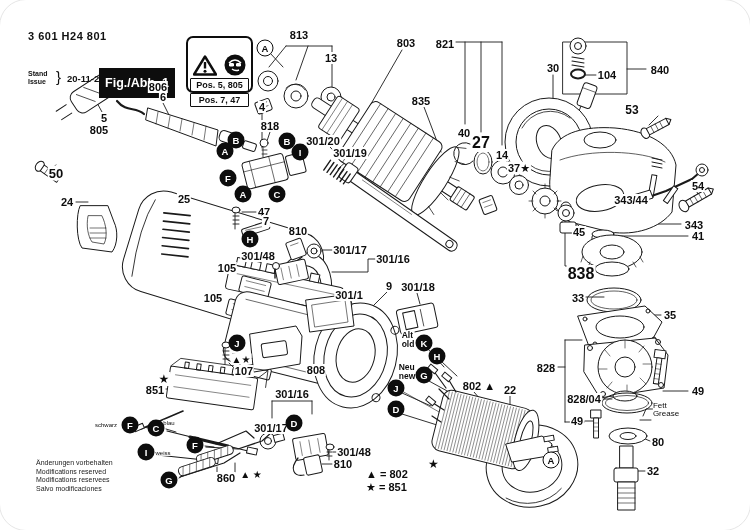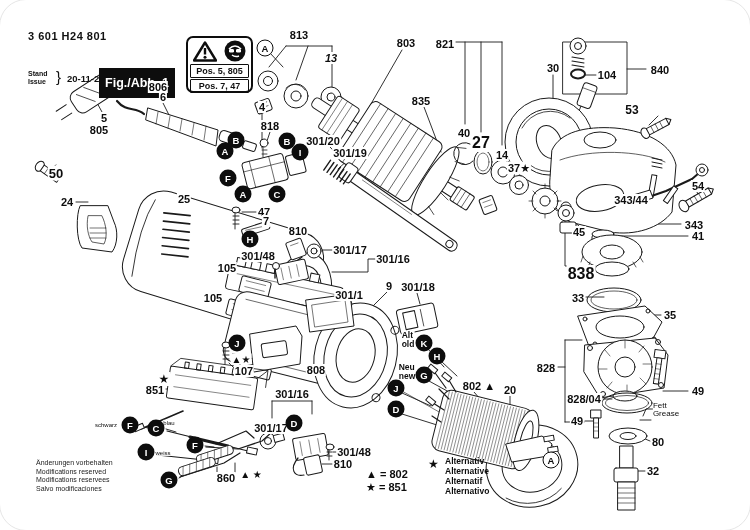--- a/index.html
+++ b/index.html
@@ -6,21 +6,21 @@
   .canvas{position:relative;width:750px;height:530px;background:#fff;overflow:hidden;
           font-family:"Liberation Sans","DejaVu Sans",sans-serif;outline:1px solid #e6e6e6;border-radius:26px;}
   svg.drawing{position:absolute;left:0;top:0;}
   .hdr-pn{position:absolute;left:28px;top:30px;font-size:11px;font-weight:bold;letter-spacing:.5px;color:#111;}
   .stand{position:absolute;left:28px;top:70px;font-size:7px;line-height:7.5px;color:#111;font-weight:bold;}
   .brace{position:absolute;left:56px;top:68px;font-size:15px;color:#111;}
   .stand-date{position:absolute;left:67px;top:73px;font-size:9.5px;font-weight:bold;color:#111;}
   .figbox{position:absolute;left:99px;top:68px;width:76px;height:30px;background:#0d0d0d;color:#fff;
           font-size:12.5px;font-weight:bold;display:flex;align-items:center;justify-content:center;}
   .warnbox{position:absolute;left:186px;top:36px;width:67px;height:57px;border:2px solid #0d0d0d;border-radius:7px;
-           box-sizing:border-box;background:#fff;padding:1px 2px;}
+           box-sizing:border-box;background:#fff;padding:15px 2px;}
   .warn-icons{display:flex;justify-content:space-around;align-items:center;height:24px;}
   .warn-row{border:1.5px solid #0d0d0d;font-size:9px;font-weight:bold;text-align:center;line-height:12px;height:12px;
             color:#111;margin-top:1px;border-radius:1px;}
   .plabel{position:absolute;transform:translate(-50%,-50%);font-weight:bold;color:#0d0d0d;background:#fff;
           padding:0 1px;white-space:nowrap;z-index:5;}
   .note{position:absolute;transform:translate(-50%,-50%);color:#0d0d0d;background:#fff;white-space:nowrap;
         text-align:left;z-index:5;line-height:1.05;}
   .co-b{position:absolute;transform:translate(-50%,-50%);width:17px;height:17px;border-radius:50%;background:#0d0d0d;
         color:#fff;font-size:9.5px;font-weight:bold;display:flex;align-items:center;justify-content:center;z-index:6;}
   .co-w{position:absolute;transform:translate(-50%,-50%);width:17px;height:17px;border-radius:50%;background:#fff;
@@ -452,21 +452,21 @@
         <rect x="12" y="9" width="5" height="3.6" rx="1.4" fill="#fff"></rect>
         <path d="M8,15 q3,2.5 7,1" stroke="#fff" stroke-width="1.4" fill="none"></path>
       </svg>
     </div>
     <div class="warn-row">Pos. 5, 805</div>
     <div class="warn-row">Pos. 7, 47</div>
   </div>
 
   <div id="labels">
       <div class="plabel" style="left: 299px; top: 35px; font-size: 11px;">813</div>
-      <div class="plabel" style="left: 331px; top: 58px; font-size: 11px; font-style: italic;">13</div>
+      <div class="plabel" style="left: 331px; top: 58px; font-size: 11px;">13</div>
       <div class="plabel" style="left: 406px; top: 43px; font-size: 11px;">803</div>
       <div class="plabel" style="left: 445px; top: 44px; font-size: 11px;">821</div>
       <div class="plabel" style="left: 421px; top: 101px; font-size: 11px;">835</div>
       <div class="plabel" style="left: 553px; top: 68px; font-size: 11px;">30</div>
       <div class="plabel" style="left: 607px; top: 75px; font-size: 11px;">104</div>
       <div class="plabel" style="left: 660px; top: 70px; font-size: 11px;">840</div>
       <div class="plabel" style="left: 632px; top: 110px; font-size: 12px;">53</div>
       <div class="plabel" style="left: 158px; top: 87px; font-size: 11px;">806</div>
       <div class="plabel" style="left: 163px; top: 97px; font-size: 11px;">6</div>
       <div class="plabel" style="left: 104px; top: 118px; font-size: 11px;">5</div>
@@ -502,21 +502,21 @@
       <div class="plabel" style="left: 389px; top: 286px; font-size: 11px;">9</div>
       <div class="plabel" style="left: 418px; top: 287px; font-size: 11px;">301/18</div>
       <div class="plabel" style="left: 316px; top: 370px; font-size: 11px;">808</div>
       <div class="plabel" style="left: 546px; top: 368px; font-size: 11px;">828</div>
       <div class="plabel" style="left: 584px; top: 399px; font-size: 11px;">828/04</div>
       <div class="plabel" style="left: 698px; top: 391px; font-size: 11px;">49</div>
       <div class="plabel" style="left: 577px; top: 421px; font-size: 11px;">49</div>
       <div class="plabel" style="left: 658px; top: 442px; font-size: 11px;">80</div>
       <div class="plabel" style="left: 653px; top: 471px; font-size: 11px;">32</div>
       <div class="plabel" style="left: 479px; top: 386px; font-size: 11px;">802 ▲</div>
-      <div class="plabel" style="left: 510px; top: 390px; font-size: 11px;">20</div>
+      <div class="plabel" style="left: 510px; top: 390px; font-size: 11px;">22</div>
       <div class="plabel" style="left: 164px; top: 379px; font-size: 12px;">★</div>
       <div class="plabel" style="left: 155px; top: 390px; font-size: 11px;">851</div>
       <div class="plabel" style="left: 241px; top: 359px; font-size: 10px;">▲★</div>
       <div class="plabel" style="left: 244px; top: 371px; font-size: 11px;">107</div>
       <div class="plabel" style="left: 226px; top: 478px; font-size: 11px;">860</div>
       <div class="plabel" style="left: 251px; top: 474px; font-size: 10px;">▲ ★</div>
       <div class="plabel" style="left: 292px; top: 394px; font-size: 11px;">301/16</div>
       <div class="plabel" style="left: 271px; top: 428px; font-size: 11px;">301/17</div>
       <div class="plabel" style="left: 354px; top: 452px; font-size: 11px;">301/48</div>
       <div class="plabel" style="left: 343px; top: 464px; font-size: 11px;">810</div>
@@ -564,26 +564,20 @@
       <div class="co-w" style="left: 265px; top: 48px;">A</div>
       <div class="co-w" style="left: 551px; top: 460px;">A</div>
     </div>
 
   <div class="legend">
     <div>▲ = 802</div>
     <div>★ = 851</div>
   </div>
   <div class="alt-legend">
     <span class="star">★</span>
-    <div class="lines">
-      <div>Alternativ</div>
-      <div>Alternative</div>
-      <div>Alternatif</div>
-      <div>Alternativo</div>
-    </div>
   </div>
 
   <div class="disclaimer">
     <div>Änderungen vorbehalten</div>
     <div>Modifications reserved</div>
     <div>Modifications reservees</div>
     <div>Salvo modificaciones</div>
   </div>
 </div>
 

